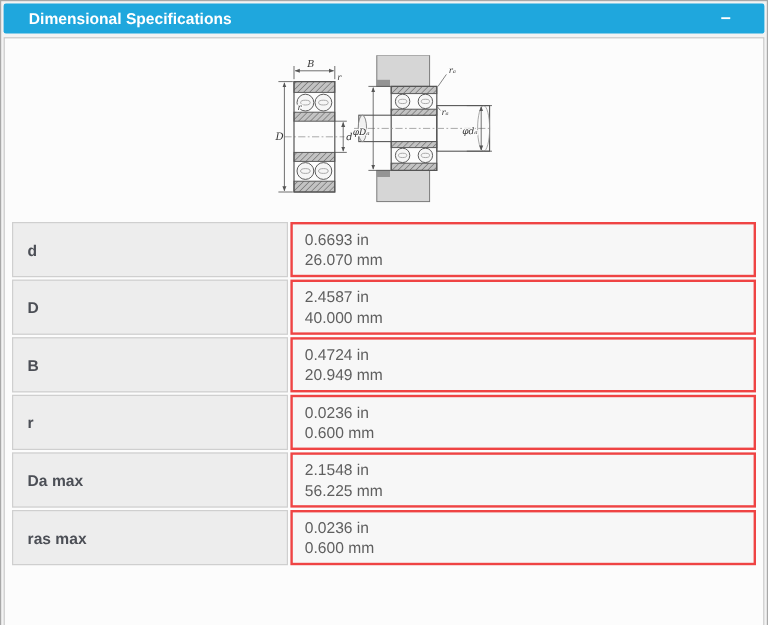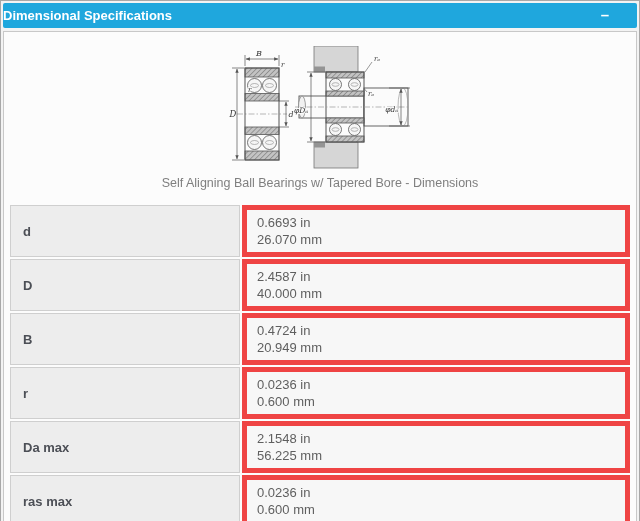--- a/index.html
+++ b/index.html
@@ -3,21 +3,21 @@
 <meta charset="utf-8">
 <style>
   html,body { margin:0; padding:0; background:#ffffff; font-family:"Liberation Sans", sans-serif; }
   .page {
     position:relative; width:640px; height:521px; box-sizing:border-box;
     background:#f3f3f3; border:1px solid #a8a8a8; border-bottom:none; overflow:hidden;
   }
   .header-bar {
     position:absolute; top:2px; left:2px; right:2px; height:25px;
     background:#1fa7dd; border-radius:2px; box-sizing:border-box;
-    color:#fff; font-size:13px; font-weight:bold; line-height:25px; padding-left:0;
+    color:#fff; font-size:13px; font-weight:bold; line-height:25px; padding-left:21px;
   }
   .collapse-btn {
     position:absolute; right:28px; top:0; height:25px; line-height:23px;
     color:#fff; font-weight:bold; font-size:15px; cursor:pointer; user-select:none;
   }
   .content-panel {
     position:absolute; top:30px; left:2px; right:2px; height:520px;
     background:#fcfcfc; border:1px solid #c8c8c8; box-sizing:border-box;
   }
   .figure-wrap { padding-top:14px; text-align:center; }
@@ -26,21 +26,21 @@
   table.spec {
     width:calc(100% - 8px); margin:13px 4px 0 4px;
     border-collapse:separate; border-spacing:2px; table-layout:fixed;
   }
   th.label-cell {
     width:216px; background:#ededed; border:1px solid #cfcfcf;
     font-size:13px; font-weight:bold; color:#4c4f56;
     text-align:left; vertical-align:middle; padding:0 0 0 12px; height:41px;
   }
   td.value-cell {
-    background:#f7f7f7; border:5px solid #ef4444;
+    background:#f7f7f7; border:2px solid #ef4444;
     font-size:13px; color:#5f5f5f; line-height:17px;
     vertical-align:middle; padding:4px 0 4px 10px;
   }
   .dimtext { font-family:"DejaVu Serif", serif; font-style:italic; fill:#333; }
 </style>
 </head>
 <body>
 
 <div class="page">
 
@@ -140,21 +140,20 @@
 
           <line x1="143" y1="16" x2="136" y2="26" stroke="#555" stroke-width="0.6"></line>
           <line x1="138" y1="46" x2="135.5" y2="43" stroke="#555" stroke-width="0.6"></line>
         </g>
         <text class="dimtext" x="145" y="15" font-size="7">rₐ</text>
         <text class="dimtext" x="139" y="50" font-size="7">rₐ</text>
         <text class="dimtext" x="79" y="66.5" font-size="7.5" text-anchor="end" style="paint-order:stroke" stroke="#fcfcfc" stroke-width="2">φDₐ</text>
         <text class="dimtext" x="169" y="66" font-size="7.5" text-anchor="end" style="paint-order:stroke" stroke="#fbfbfb" stroke-width="2">φdₐ</text>
       </svg>
 
-      <div class="figure-caption">Self Aligning Ball Bearings w/ Tapered Bore - Dimensions</div>
     </div>
 
     <table class="spec">
       <tbody>
           <tr>
             <th class="label-cell">d</th>
             <td class="value-cell">
               <div>0.6693 in</div>
               <div>26.070 mm</div>
             </td>

